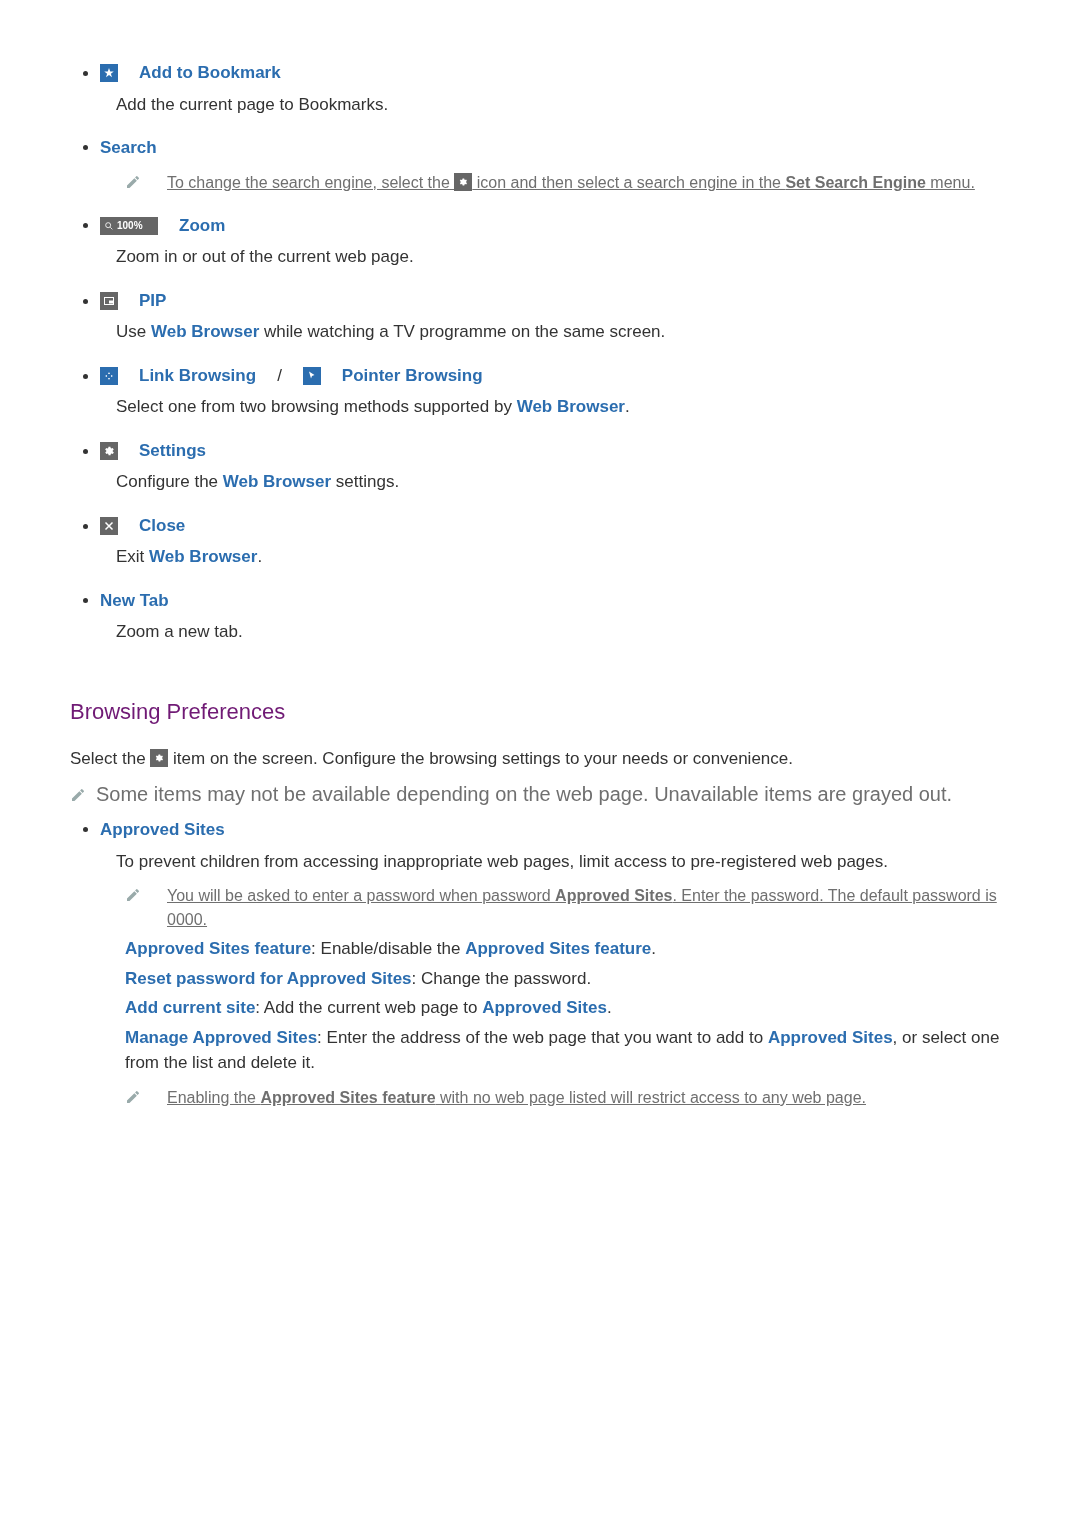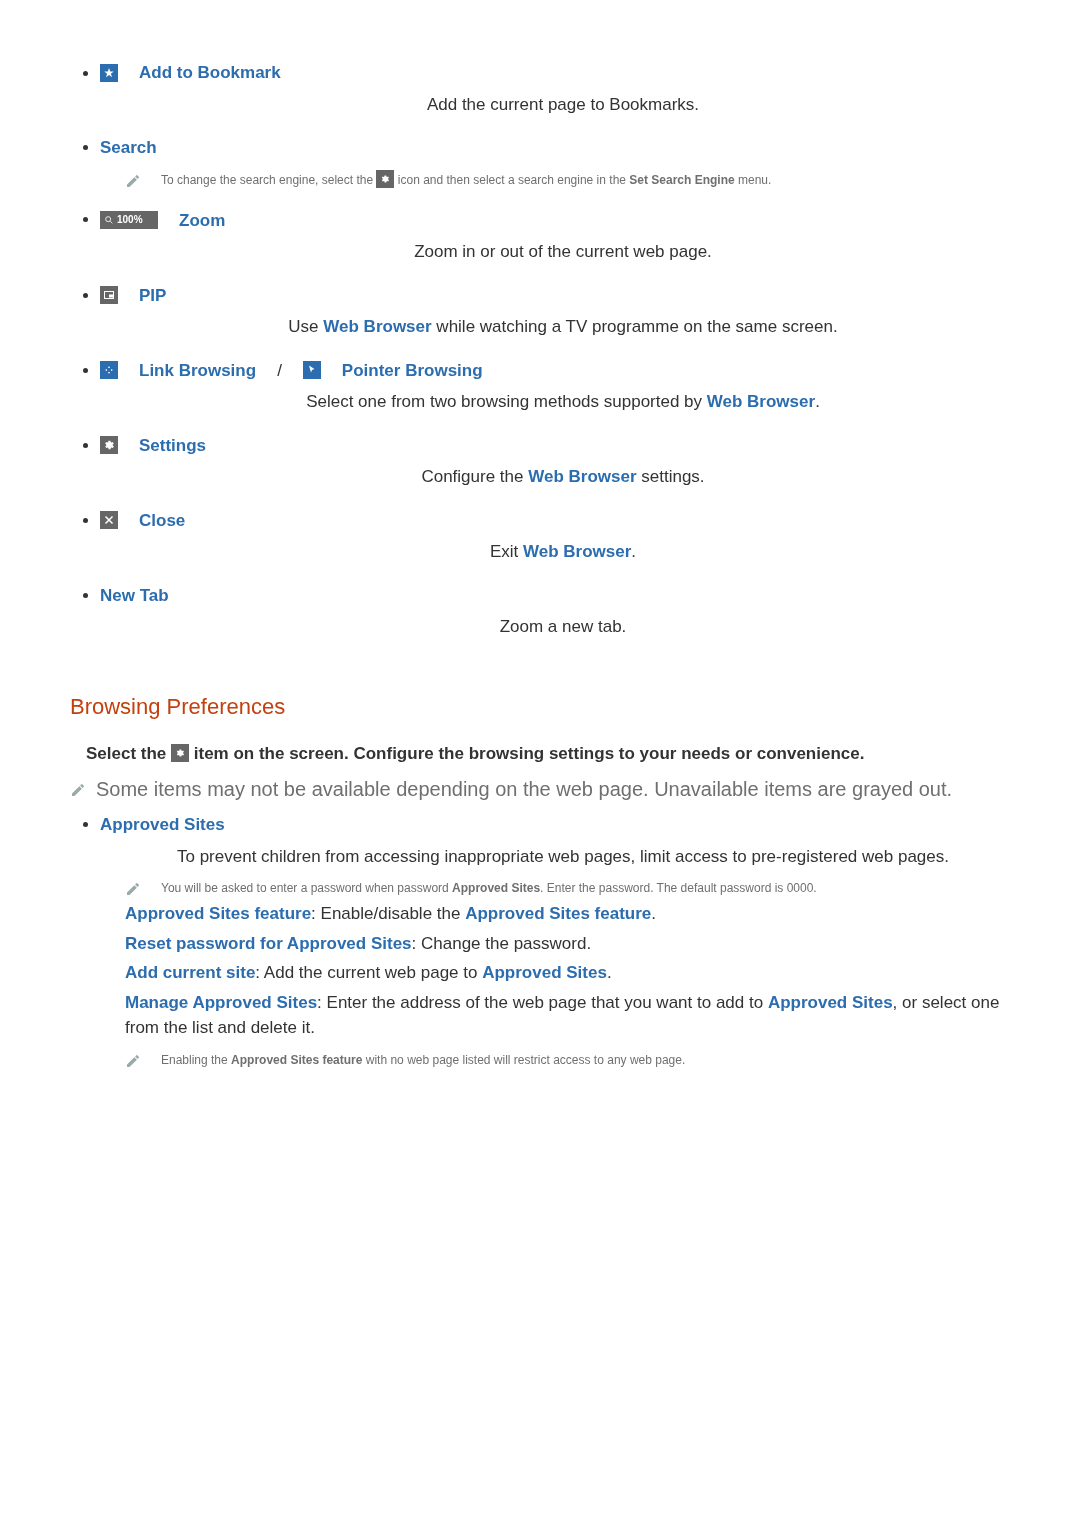--- a/index.html
+++ b/index.html
@@ -27,29 +27,29 @@
     margin-bottom: 6px;
   }
   .blue {
     color: #2B6DAF;
     font-weight: bold;
   }
   .desc {
     margin-left: 16px;
     margin-top: 4px;
     color: #333;
-    text-align: center;
   }
   .note {
     margin-left: 25px;
     margin-top: 10px;
     color: #6f6f6f;
     display: flex;
-    gap: 20px;
-    font-size: 12px;
+    gap: 26px;
+    font-size: 16px;
+    text-decoration: underline;
   }
   .note2 {
     margin-left: 0px;
     margin-bottom: 8px;
     color: #6f6f6f;
     display: flex;
     gap: 10px;
     font-size: 20px;
   }
   .note .t, .note2 .t {
@@ -85,29 +85,28 @@
   .icon-wide {
     min-width: 50px;
     justify-content: flex-start;
     gap: 3px;
   }
   .icon-sq {
     width: 18px;
     padding: 0;
   }
   h2.section {
-    color: #c2410c;
+    color: #701a75;
     font-size: 22px;
     font-weight: normal;
     margin-top: 50px;
     margin-bottom: 18px;
   }
   .para {
-    margin: 8px 16px;
-    font-weight: bold;
+    margin: 8px 0;
   }
   .subhead {
     margin-left: 25px;
     margin-top: 4px;
   }
   .svg-icon {
     fill: #fff;
   }
   .inline-icon {
     display: inline-flex;

